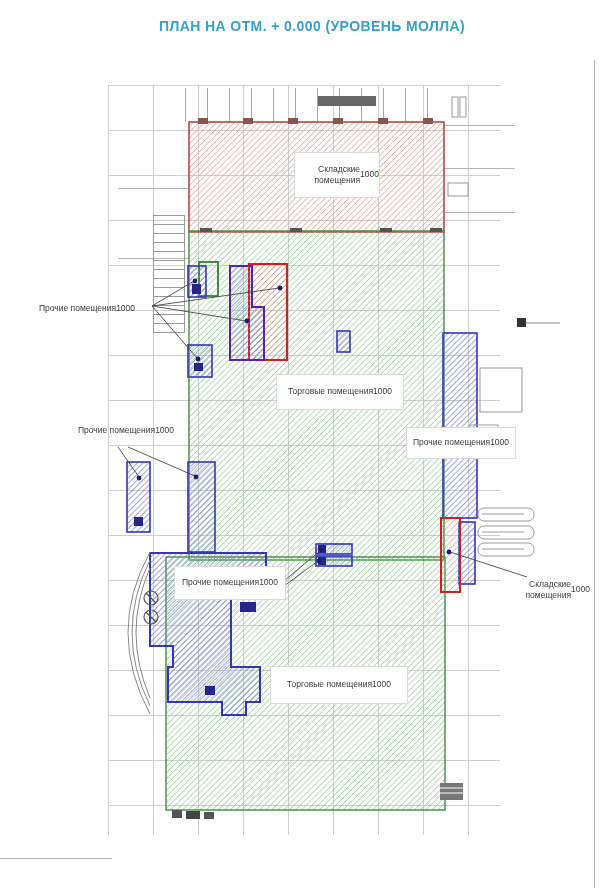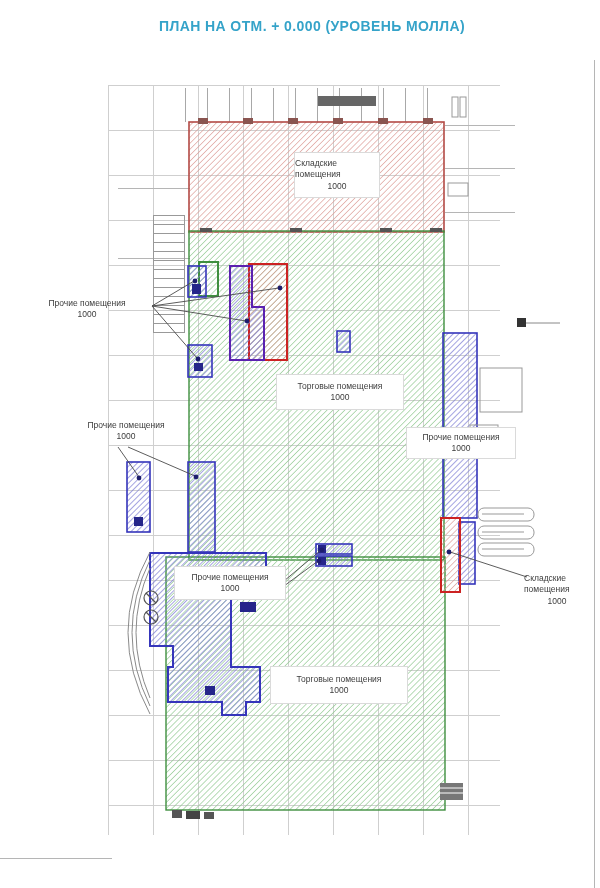--- a/index.html
+++ b/index.html
@@ -13,22 +13,22 @@
       repeating-linear-gradient(to right,#cfcfcf 0 1px,transparent 1px 45px),
       repeating-linear-gradient(to bottom,#cfcfcf 0 1px,transparent 1px 45px);}
   .ticks{position:absolute;left:185px;top:88px;width:264px;height:34px;z-index:1;
     background-image:repeating-linear-gradient(to right,#a8a8a8 0 1px,transparent 1px 22px);}
   .ladder{position:absolute;left:153px;top:215px;width:30px;height:118px;z-index:2;
     border-left:1px solid #999;border-right:1px solid #999;
     background-image:repeating-linear-gradient(to bottom,#999 0 1px,transparent 1px 9px);}
   .hline{position:absolute;height:1px;background:#b5b5b5;z-index:1;}
   .vline{position:absolute;width:1px;background:#b5b5b5;z-index:1;}
   .overlay{position:absolute;left:0;top:0;z-index:3;}
-  .plan-label{position:absolute;display:flex;flex-direction:column;align-items:center;
-    justify-content:center;text-align:left;font-size:8.5px;line-height:1.3;
+  .plan-label{position:absolute;display:flex;align-items:center;
+    justify-content:center;text-align:right;font-size:8.5px;line-height:1.3;
     color:#3c3c3c;z-index:5;}
   .plan-label.boxed{background:#fff;border:1px solid #dadada;}
 </style>
 </head>
 <body>
 
 <div class="canvas">
 
   <div class="title">ПЛАН НА ОТМ. + 0.000 (УРОВЕНЬ МОЛЛА)</div>
 

